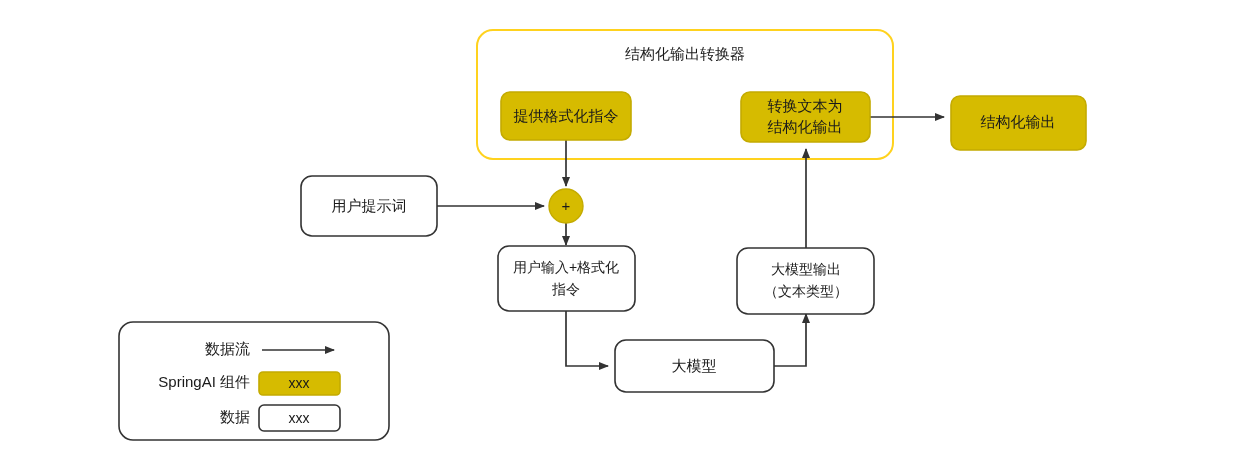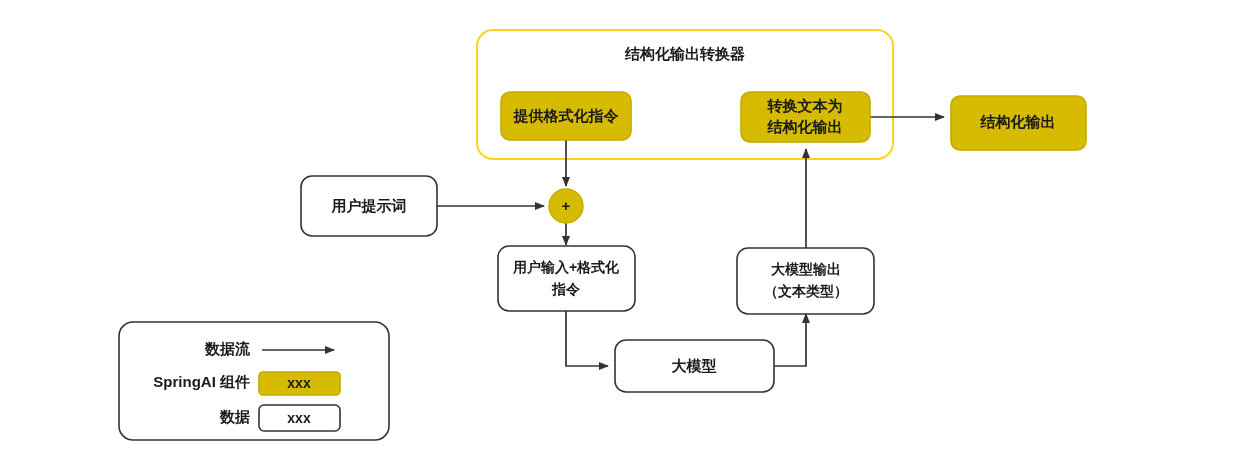--- a/index.html
+++ b/index.html
@@ -10,21 +10,20 @@
   body {
     width: 1252px;
     height: 470px;
     font-family: "Liberation Sans", "DejaVu Sans", sans-serif;
     overflow: hidden;
   }
   #diagram-root {
     position: relative;
     width: 1252px;
     height: 370px;
-    font-weight: bold;
   }
   svg#diagram-svg {
     position: absolute;
     top: 0;
     left: 0;
     width: 1252px;
     height: 470px;
     display: block;
   }
   .node-label {

